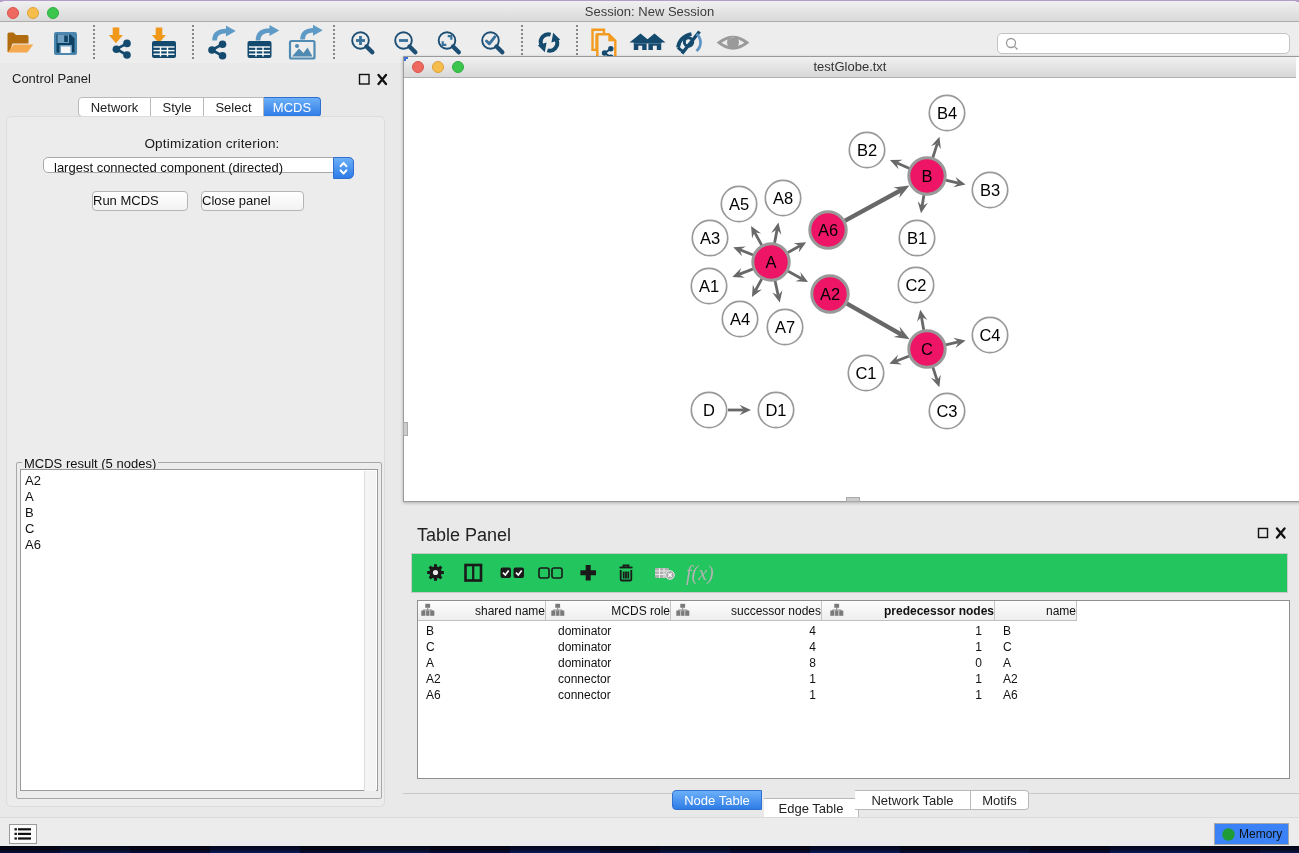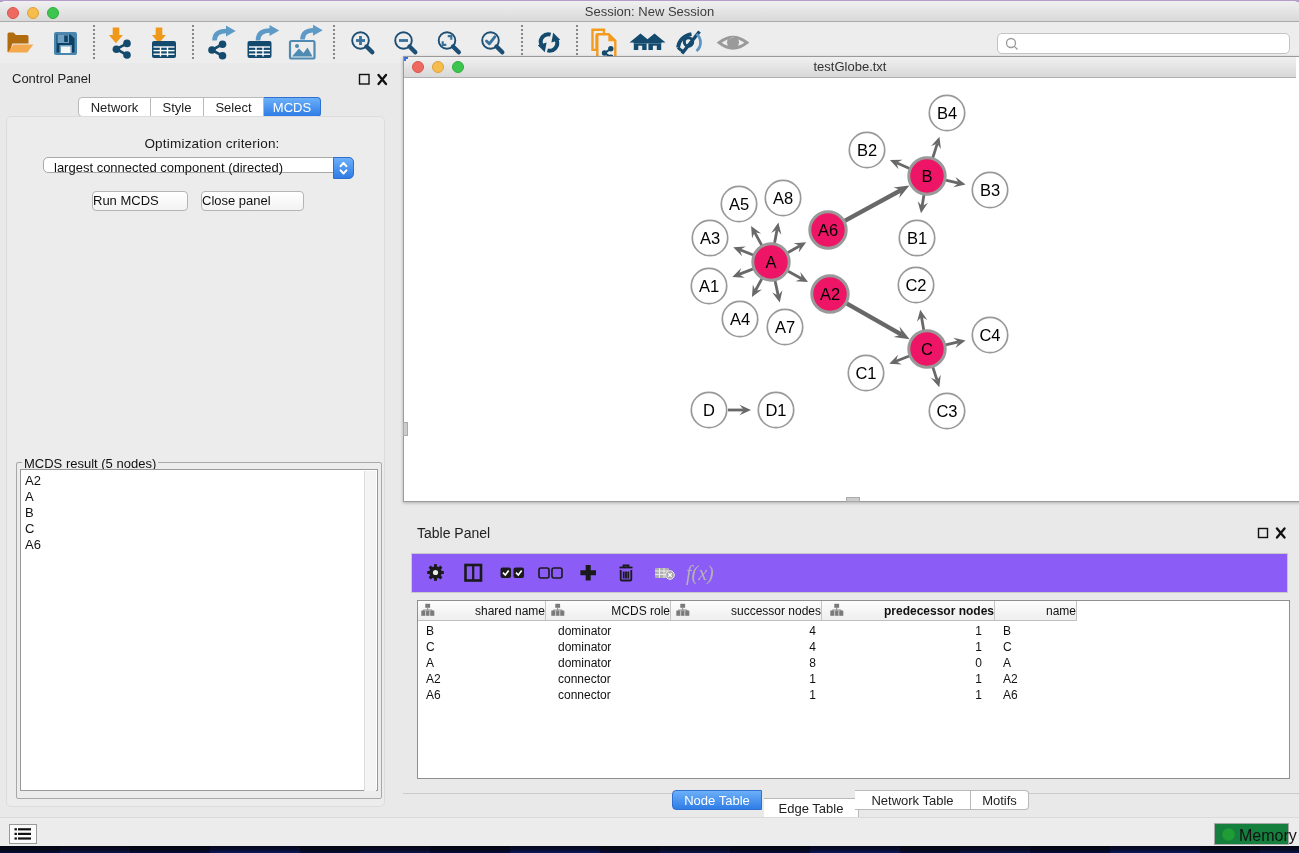--- a/index.html
+++ b/index.html
@@ -43,38 +43,38 @@
 #glist .items { position:absolute; left:4px; top:3px; font-size:13px; color:#111; line-height:16px; }
 #gscroll { position:absolute; right:1px; top:1px; width:12px; height:320px; background:#f4f4f4;
   border-left:1px solid #ddd; }
 
 #net { left:403px; top:56px; width:1040px; height:446px; background:#fff;
   border:1px solid #9a9a9a; box-shadow:0 1px 3px rgba(0,0,0,0.25); }
 #net-titlebar { position:absolute; left:0; top:0; width:892px; height:21px;
   background:linear-gradient(#f0f0f0,#d8d8d8); border-bottom:1px solid #b0b0b0; }
 #net-titlebar .title { width:100%; text-align:center; font-size:13px; color:#333; line-height:20px; }
 
-#tp-title { left:417px; top:525px; font-size:14px; color:#222; }
-#tp-toolbar { left:411px; top:553px; width:877px; height:40px; background:#8b5cf6;
+#tp-title { left:417px; top:525px; font-size:18px; color:#222; }
+#tp-toolbar { left:411px; top:553px; width:877px; height:40px; background:#22c55e;
   border:1px solid #c9c9c9; }
 #tbl { left:417px; top:600px; width:873px; height:179px; background:#fff; border:1px solid #8f8f8f; }
 #tbl-head { position:absolute; left:0; top:0; width:659px; height:20px;
   background:linear-gradient(#fdfdfd,#eeeeee); border-bottom:1px solid #c0c0c0; }
 .th { position:absolute; top:0; height:20px; font-size:12px; color:#111; text-align:right;
   line-height:20px; border-right:1px solid #c4c4c4; }
 .td { position:absolute; font-size:12px; color:#111; line-height:16px; }
 
 #bot-tabs { left:672px; top:790px; height:20px; }
 
 #statusbar { left:0; top:817px; width:1299px; height:30px; background:#ececec;
   border-top:1px solid #dadada; }
 #listbtn { left:9px; top:824px; width:28px; height:20px; background:#fbfbfb;
   border:1px solid #9a9a9a; }
-#membtn { left:1214px; top:823px; width:75px; height:22px; background:#15803d;
-  border:1px solid #a8a8a8; font-size:16px; color:#111; }
+#membtn { left:1214px; top:823px; width:75px; height:22px; background:#3b82f6;
+  border:1px solid #a8a8a8; font-size:12px; color:#111; }
 #darkstrip { left:0; top:846px; width:1299px; height:7px;
   background:repeating-linear-gradient(90deg,#15152e 0 60px,#1d2340 60px 130px,#141430 130px 210px,#202a50 210px 300px),
              linear-gradient(#15152e 0%,#1b2748 55%,#2c4f93 100%);
   background-blend-mode:overlay; }
 </style>
 </head>
 <body>
 <div class="abs" id="purpletop"></div>
 <div class="abs" id="titlebar">
   <div class="tl" style="left:7px;background:#ee6a61;border:1px solid #d8554c;"></div>

